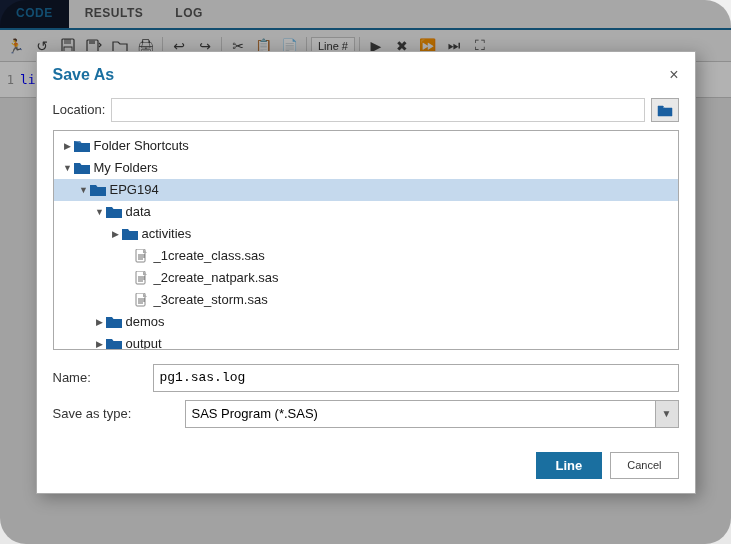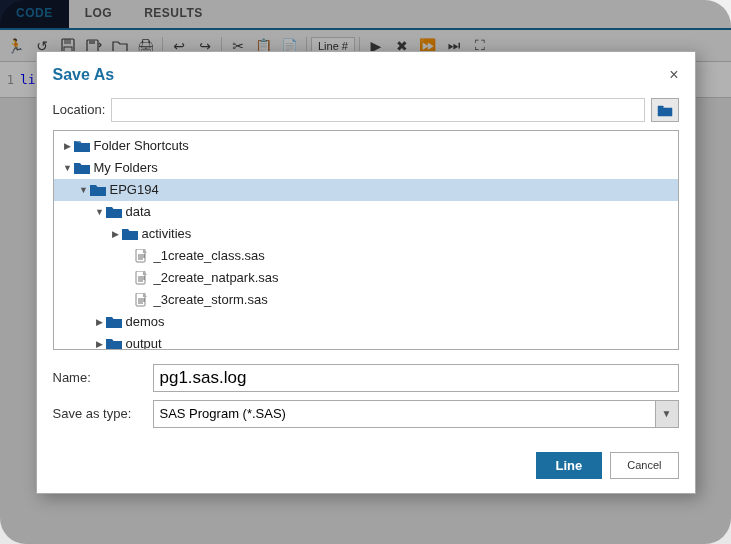--- a/index.html
+++ b/index.html
@@ -233,36 +233,38 @@
     .form-label {
       width: 100px;
       font-size: 13px;
       color: #333;
     }
     .form-input {
       flex: 1;
       height: 28px;
       border: 1px solid #aaa;
       padding: 2px 6px;
-      font-size: 17px;
+      font-size: 13px;
+      font-family: Liberation Mono, monospace;
     }
     .form-select-wrapper {
       flex: 1;
       position: relative;
       display: flex;
       align-items: center;
     }
     .form-select {
       flex: 1;
       height: 28px;
       border: 1px solid #aaa;
       padding: 2px 6px;
       font-size: 13px;
       appearance: none;
       background: white;
+      margin-left: 32px;
     }
     .form-select-arrow {
       position: absolute;
       right: 0;
       top: 0;
       bottom: 0;
       width: 24px;
       background: #e0e0e0;
       border: 1px solid #aaa;
       display: flex;
@@ -302,22 +304,22 @@
     .svg-folder {
       width: 16px;
       height: 13px;
     }
   </style>
 </head>
 <body>
 
 <div class="tab-bar">
   <div class="tab active">CODE</div>
+  <div class="tab">RESULTS</div>
   <div class="tab">LOG</div>
-  <div class="tab">RESULTS</div>
 </div>
 
 <div class="toolbar">
   <button class="toolbar-btn">🏃</button>
   <button class="toolbar-btn">↺</button>
   <button class="toolbar-btn">
     <svg width="16" height="16" viewBox="0 0 16 16" fill="#444">
         <rect x="2" y="1" width="12" height="14" rx="1" fill="none" stroke="#444" stroke-width="1.2"></rect>
         <rect x="4" y="1" width="7" height="5" fill="#444" opacity="0.5"></rect>
         <rect x="4" y="9" width="8" height="5" fill="none" stroke="#444" stroke-width="1"></rect>

